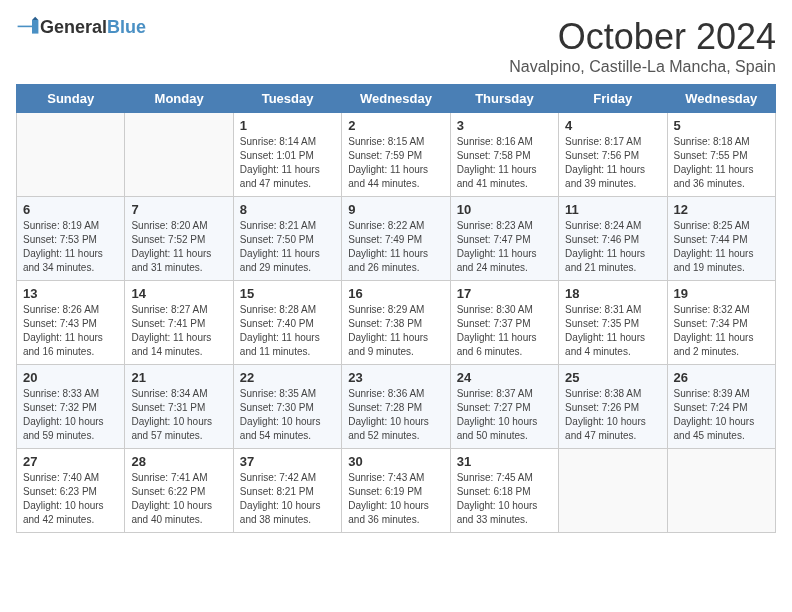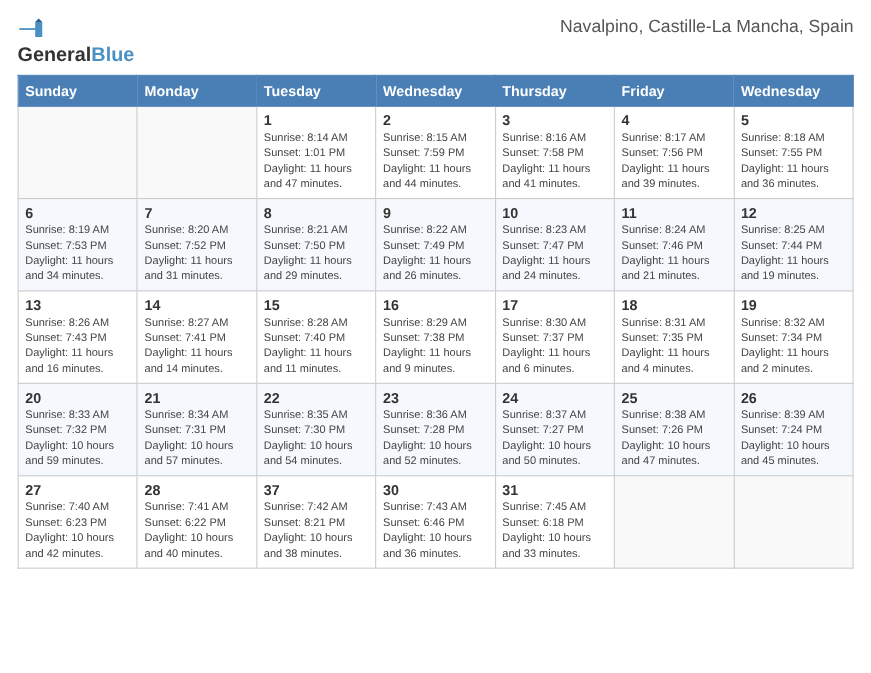--- a/index.html
+++ b/index.html
@@ -45,21 +45,21 @@
       color: #555;
     }
     table {
       width: 100%;
       border-collapse: collapse;
       table-layout: fixed;
     }
     th {
       background-color: #4a7fb5;
       color: #fff;
-      text-align: left;
+      text-align: center;
       padding: 6px 6px;
       font-size: 13px;
       font-weight: bold;
       border: 1px solid #4a7fb5;
     }
     td {
       border: 1px solid #ccc;
       vertical-align: top;
       padding: 5px 6px;
       font-size: 10.5px;
@@ -86,22 +86,21 @@
     }
     tr:nth-child(even) td.empty {
       background: #f0f0f0;
     }
     .logo-wrapper {
       display: flex;
       flex-direction: column;
     }
     .logo-line1 {
       display: flex;
-      align-items: flex-start;
-      flex-direction: column;
+      align-items: center;
     }
   </style>
 </head>
 <body>
 
 <div class="header-area">
   <div class="logo-wrapper">
     <div class="logo-line1">
       <svg class="logo-icon" viewBox="0 0 30 30">
         <polygon points="20,5 28,5 28,22 20,22" fill="#4a90c4"></polygon>
@@ -109,20 +108,21 @@
         <rect x="2" y="12" width="20" height="2" fill="#4a90c4"></rect>
       </svg>
       <div>
         <div>
           <span class="logo-text-general">General</span><span class="logo-text-blue">Blue</span>
         </div>
       </div>
     </div>
   </div>
   <div class="title-area">
+    <div class="month-title">October 2024</div>
     <div class="location-title">Navalpino, Castille-La Mancha, Spain</div>
   </div>
 </div>
 
 <table>
   <thead>
     <tr id="weekday-header">
     <th>Sunday</th>
         <th>Monday</th>
         <th>Tuesday</th>
@@ -314,21 +314,21 @@
         </td>
         <td>
           <span class="day-number">37</span>
           <div class="day-info">Sunrise: 7:42 AM
 Sunset: 8:21 PM
 Daylight: 10 hours and 38 minutes.</div>
         </td>
         <td>
           <span class="day-number">30</span>
           <div class="day-info">Sunrise: 7:43 AM
-Sunset: 6:46 PM
+Sunset: 6:19 PM
 Daylight: 10 hours and 36 minutes.</div>
         </td>
         <td>
           <span class="day-number">31</span>
           <div class="day-info">Sunrise: 7:45 AM
 Sunset: 6:18 PM
 Daylight: 10 hours and 33 minutes.</div>
         </td>
         <td class="empty"></td>
         <td class="empty"></td>

